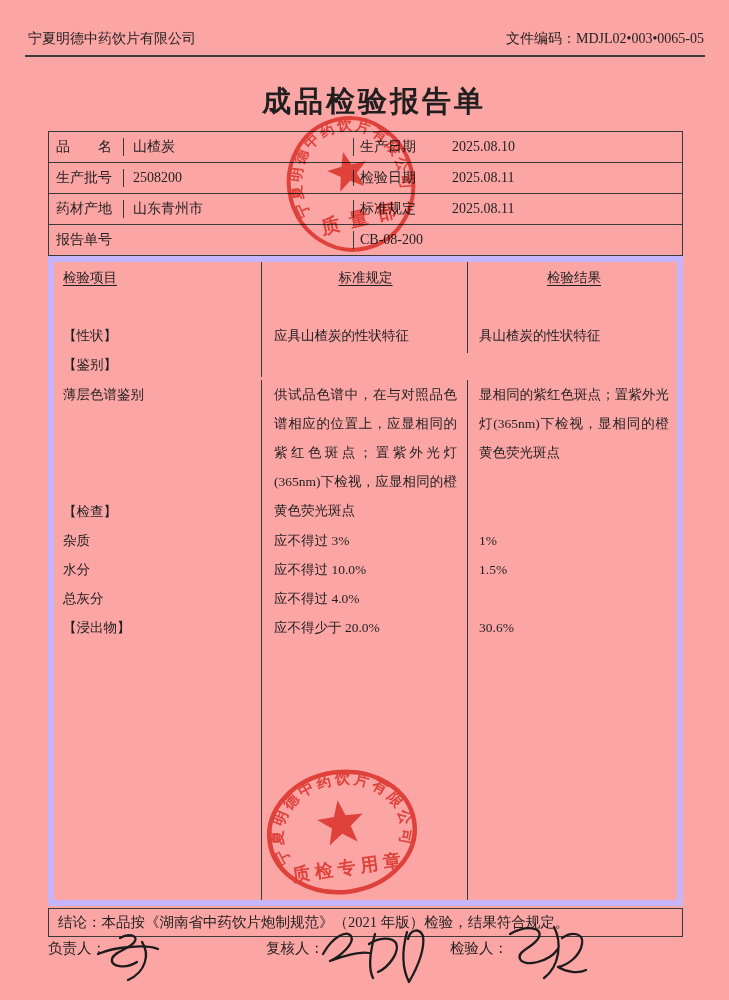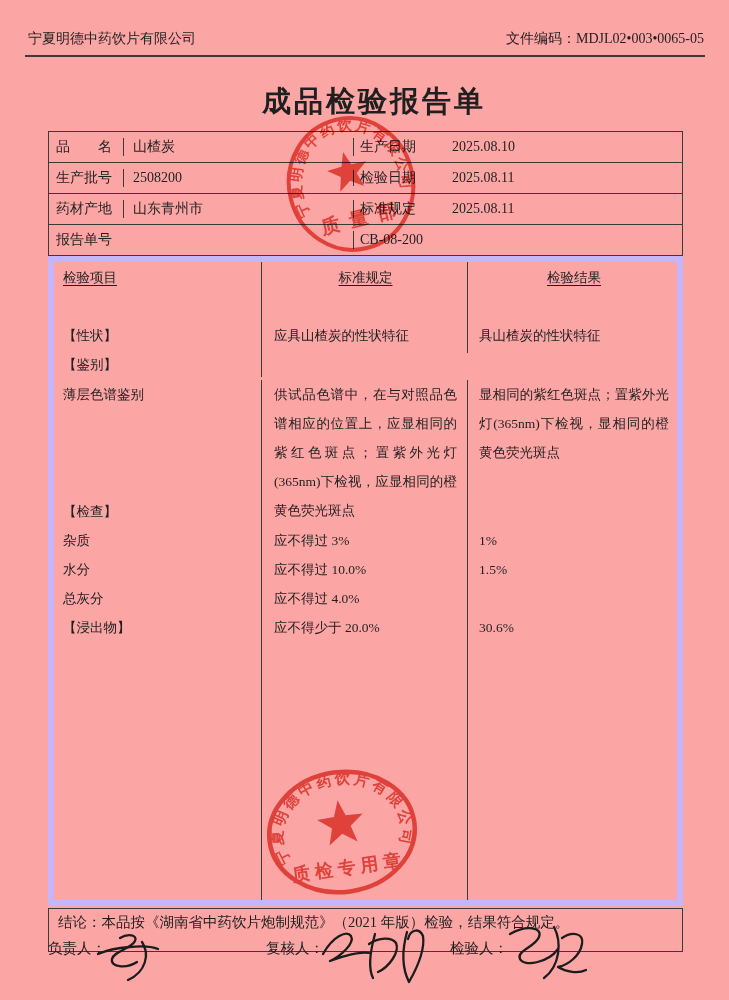--- a/index.html
+++ b/index.html
@@ -39,21 +39,21 @@
   .mrow-header .m1{padding-top:7px;}
   .mrow-header .m2,.mrow-header .m3{text-align:center;padding-top:7px;}
   .col-head{text-decoration:underline;text-underline-offset:3px;}
   .mrow-r1{height:33px;line-height:31px;}
   .mrow-r2{height:25px;line-height:24px;flex-direction:column;}
   .mrow-r3{height:117px;line-height:29px;padding-top:2px;}
   .mrow-r3 .m1,.mrow-r3 .m2,.mrow-r3 .m3{text-align:justify;}
   .mrow-sm{height:29px;line-height:29px;}
   .mrow-last{flex:1;line-height:29px;}
   
-  .conclusion{position:absolute;left:48px;top:908px;width:635px;height:44px;
+  .conclusion{position:absolute;left:48px;top:908px;width:635px;height:29px;
     box-sizing:border-box;border:1px solid #3a3a3a;line-height:27px;padding-left:9px;
     font-size:14.5px;}
   .sig-row{position:absolute;left:48px;top:939px;width:635px;font-size:14.5px;}
   .sig-label{position:absolute;top:0;}
   .sig-resp{left:0;}
   .sig-review{left:218px;}
   .sig-inspect{left:402px;}
   .sig-svg{position:absolute;}
   .sig-svg path{stroke:#1c1c1c;stroke-width:2.3;fill:none;stroke-linecap:round;stroke-linejoin:round;}
   

